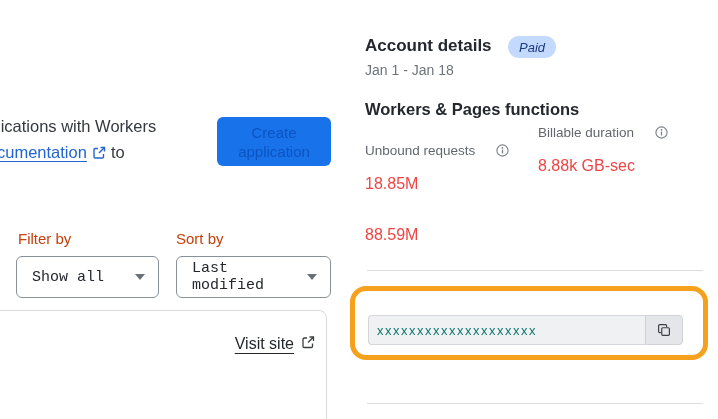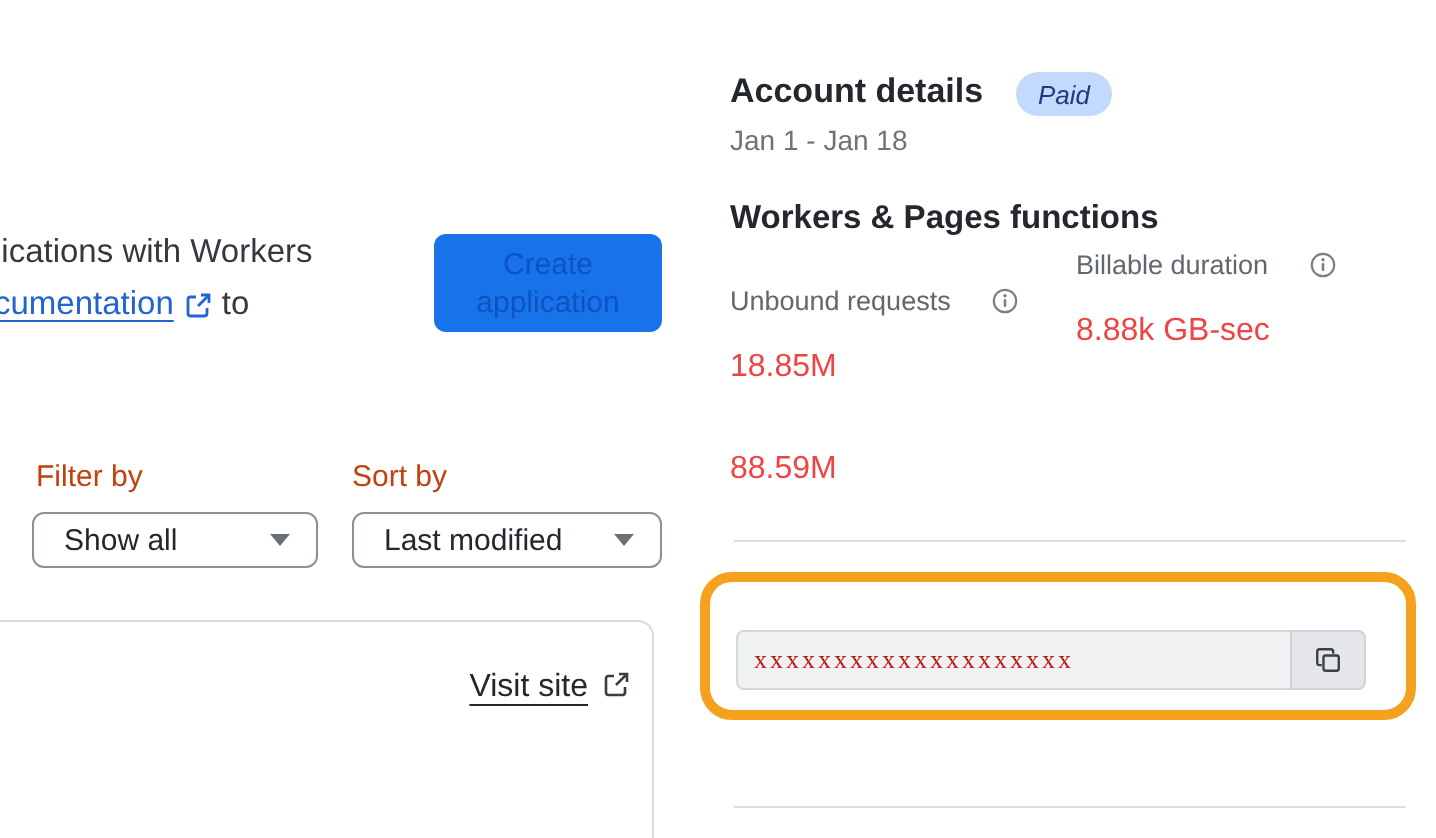--- a/index.html
+++ b/index.html
@@ -20,24 +20,24 @@
     left:217px; top:117px; width:114px; height:49px;
     background:#1873eb; border:none; border-radius:6px;
     color:#0d53c1; font-size:15px; line-height:19px; text-align:center;
     font-family:"Liberation Sans", sans-serif; cursor:pointer;
     display:flex; align-items:center; justify-content:center; padding:4px 15px;
   }
   .field-label { font-size:15px; color:#c2410c; }
   .filter-label { left:18px; top:230px; }
   .sort-label { left:176px; top:230px; }
   .dropdown {
-    top:256px; height:28px; background:#ffffff;
+    top:256px; height:42px; background:#ffffff;
     border:1px solid #8a9098; border-radius:6px;
     display:flex; align-items:center; justify-content:space-between;
-    padding:0 13px 0 15px; cursor:pointer;
+    padding:0 13px 0 15px; cursor:pointer;font-family:Liberation Mono, monospace;
   }
   .dd-filter { left:16px; width:143px; }
   .dd-sort { left:176px; width:155px; }
   .dd-value { font-size:15px; color:#24282e; }
   .caret { width:0; height:0; border-left:5px solid transparent; border-right:5px solid transparent; border-top:6px solid #6b7177; }
 
   .project-card {
     left:-30px; top:310px; width:357px; height:140px;
     background:#ffffff; border:1px solid #d8dadd; border-radius:0 8px 0 0;
   }
@@ -69,21 +69,21 @@
   .highlight {
     left:350px; top:286px; width:358px; height:74px;
     border:5px solid #f5a11d; border-radius:16px;
     pointer-events:none;
   }
   .acct-id-label { left:368px; top:294px; font-size:14px; color:#1d4ed8;margin-top:24px; }
   .acct-id-row { left:368px; top:315px; width:315px; height:30px; display:flex; }
   .acct-input {
     flex:1; height:30px; background:#f0f1f3;
     border:1px solid #d3d6da; border-right:none; border-radius:4px 0 0 4px;
-    font-family:Liberation Serif, serif; font-size:13px; color:#b91c1c;
+    font-family:Liberation Sans, sans-serif; font-size:13px; color:#0f766e;
     letter-spacing:1.5px; padding:0 8px; outline:none;
   }
   .copy-btn {
     width:38px; height:30px; background:#e4e6e9;
     border:1px solid #cfd2d6; border-radius:0 4px 4px 0;
     display:flex; align-items:center; justify-content:center; cursor:pointer;
   }
   .manage-link { left:368px; top:364px; font-size:14px; color:#1550bd; text-decoration:underline; text-underline-offset:3px; cursor:pointer; }
 </style>
 </head>

